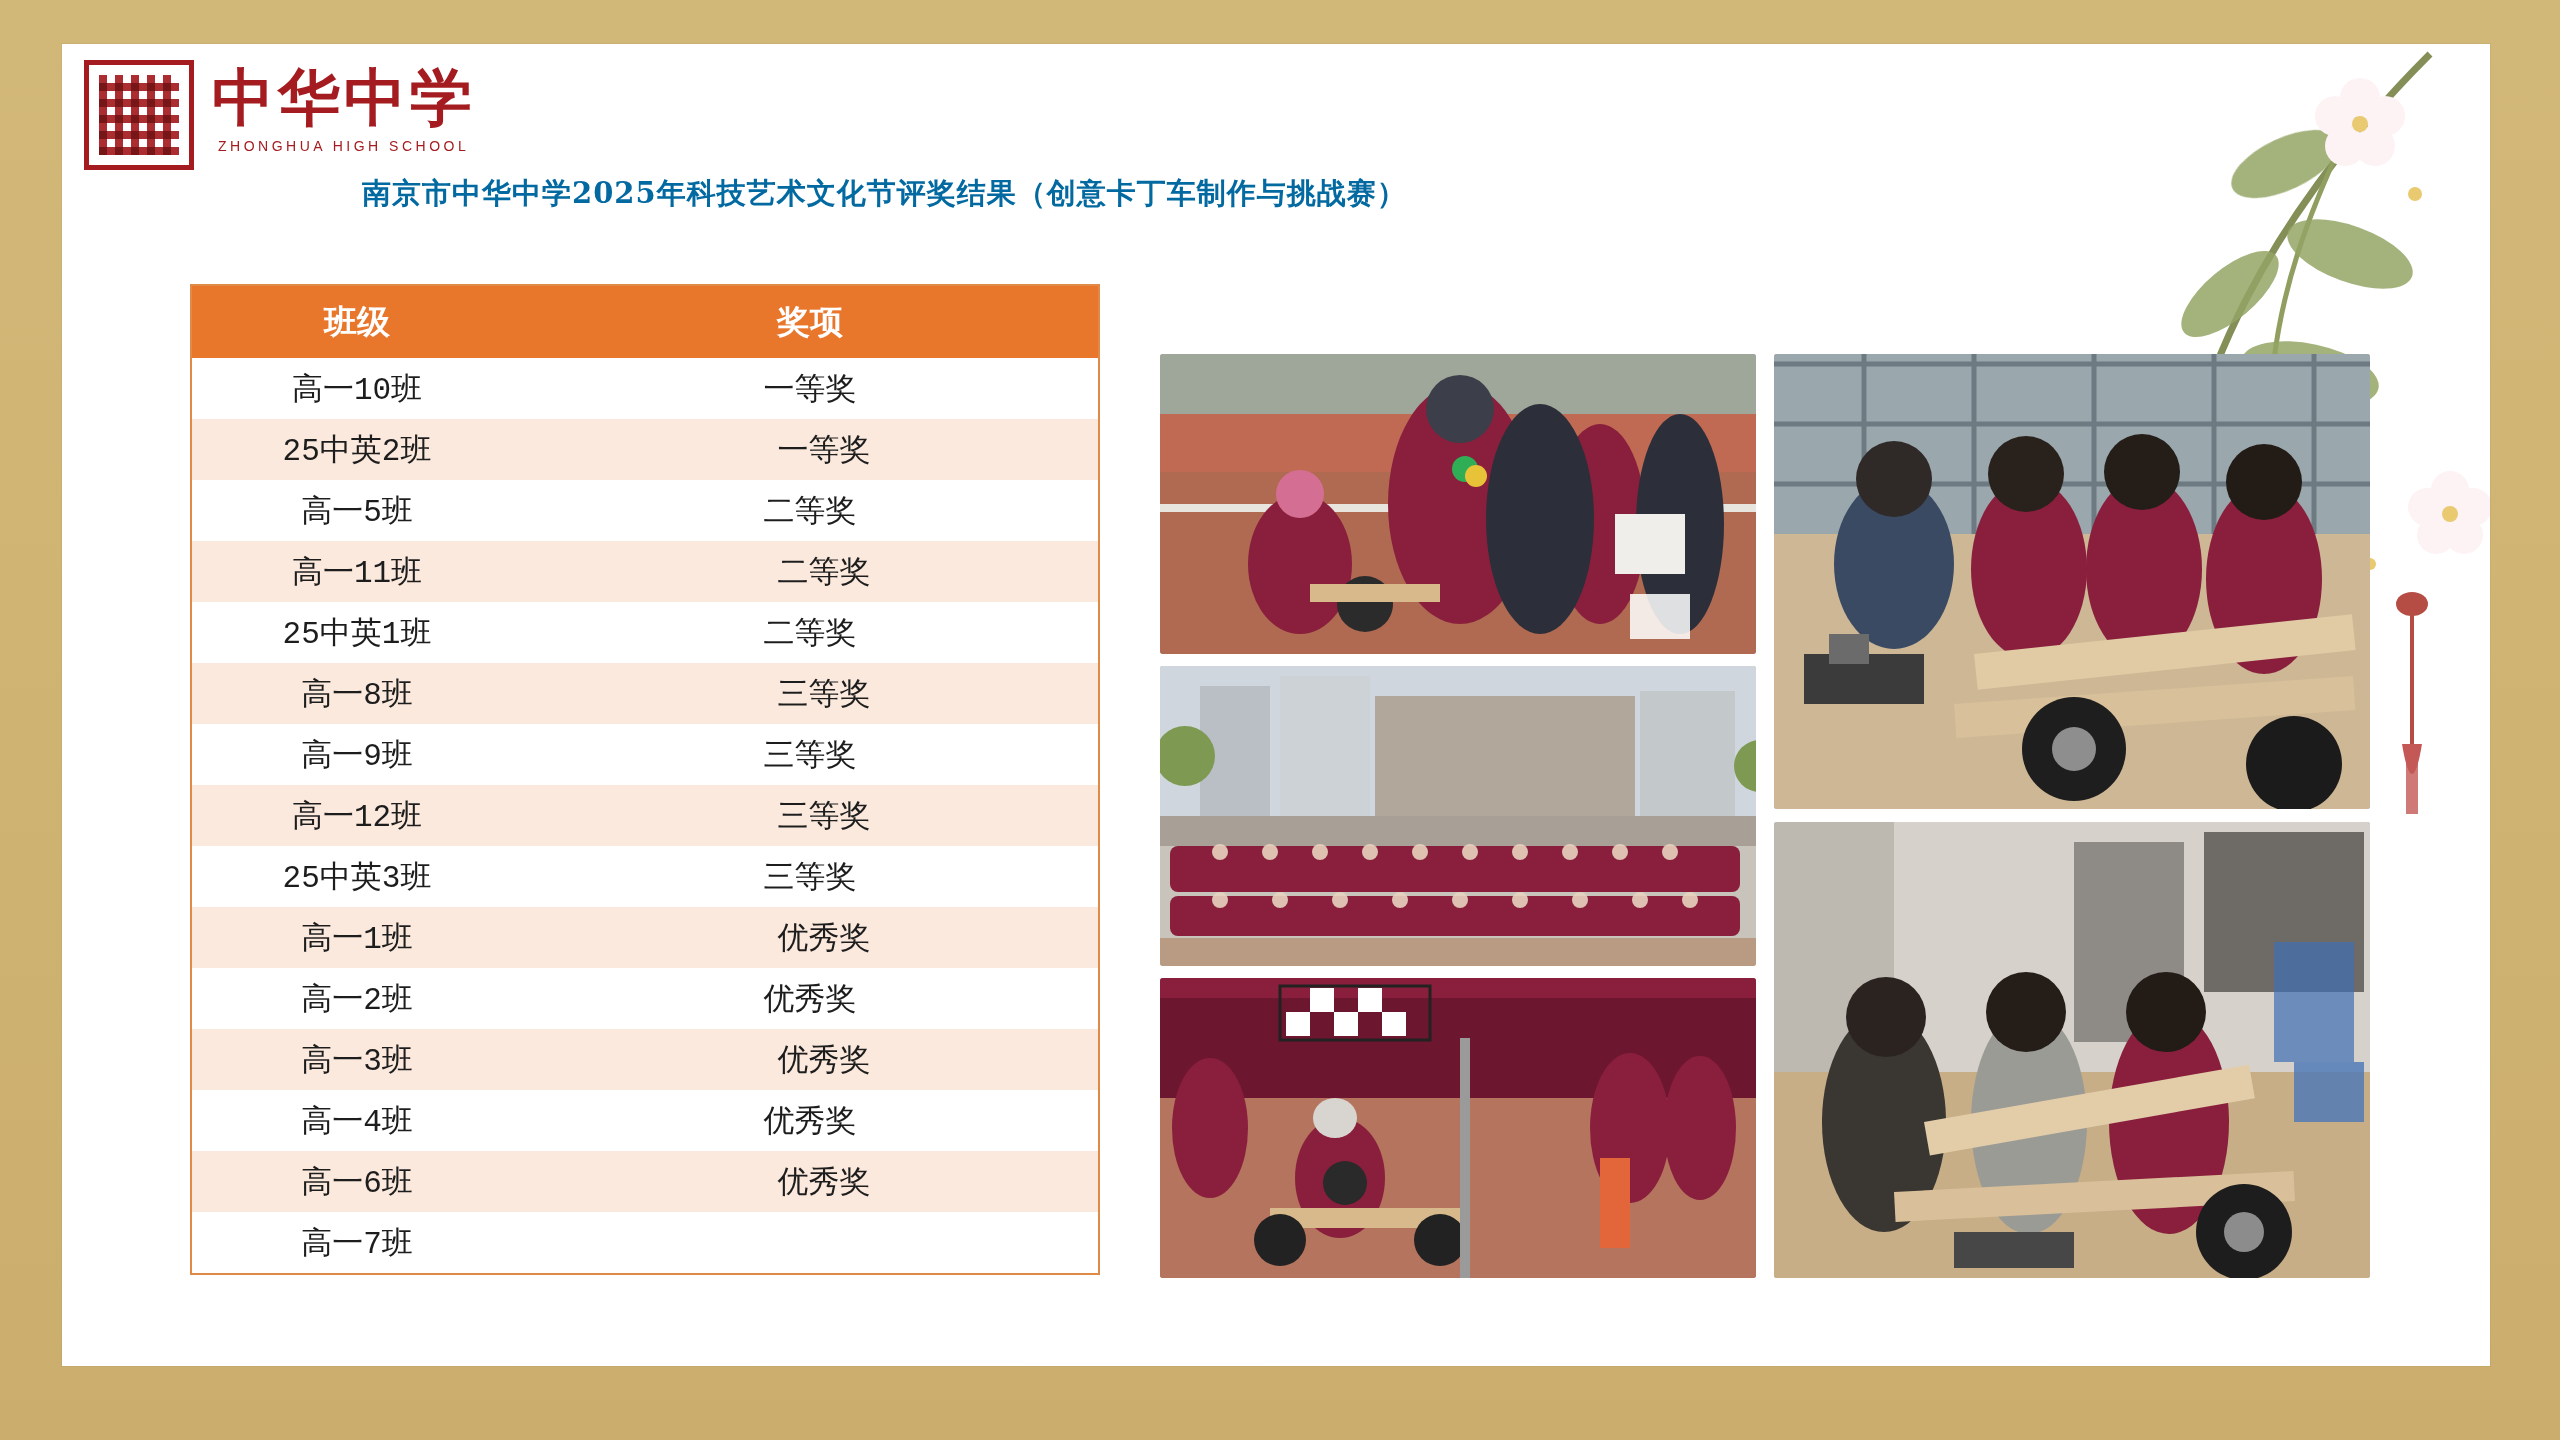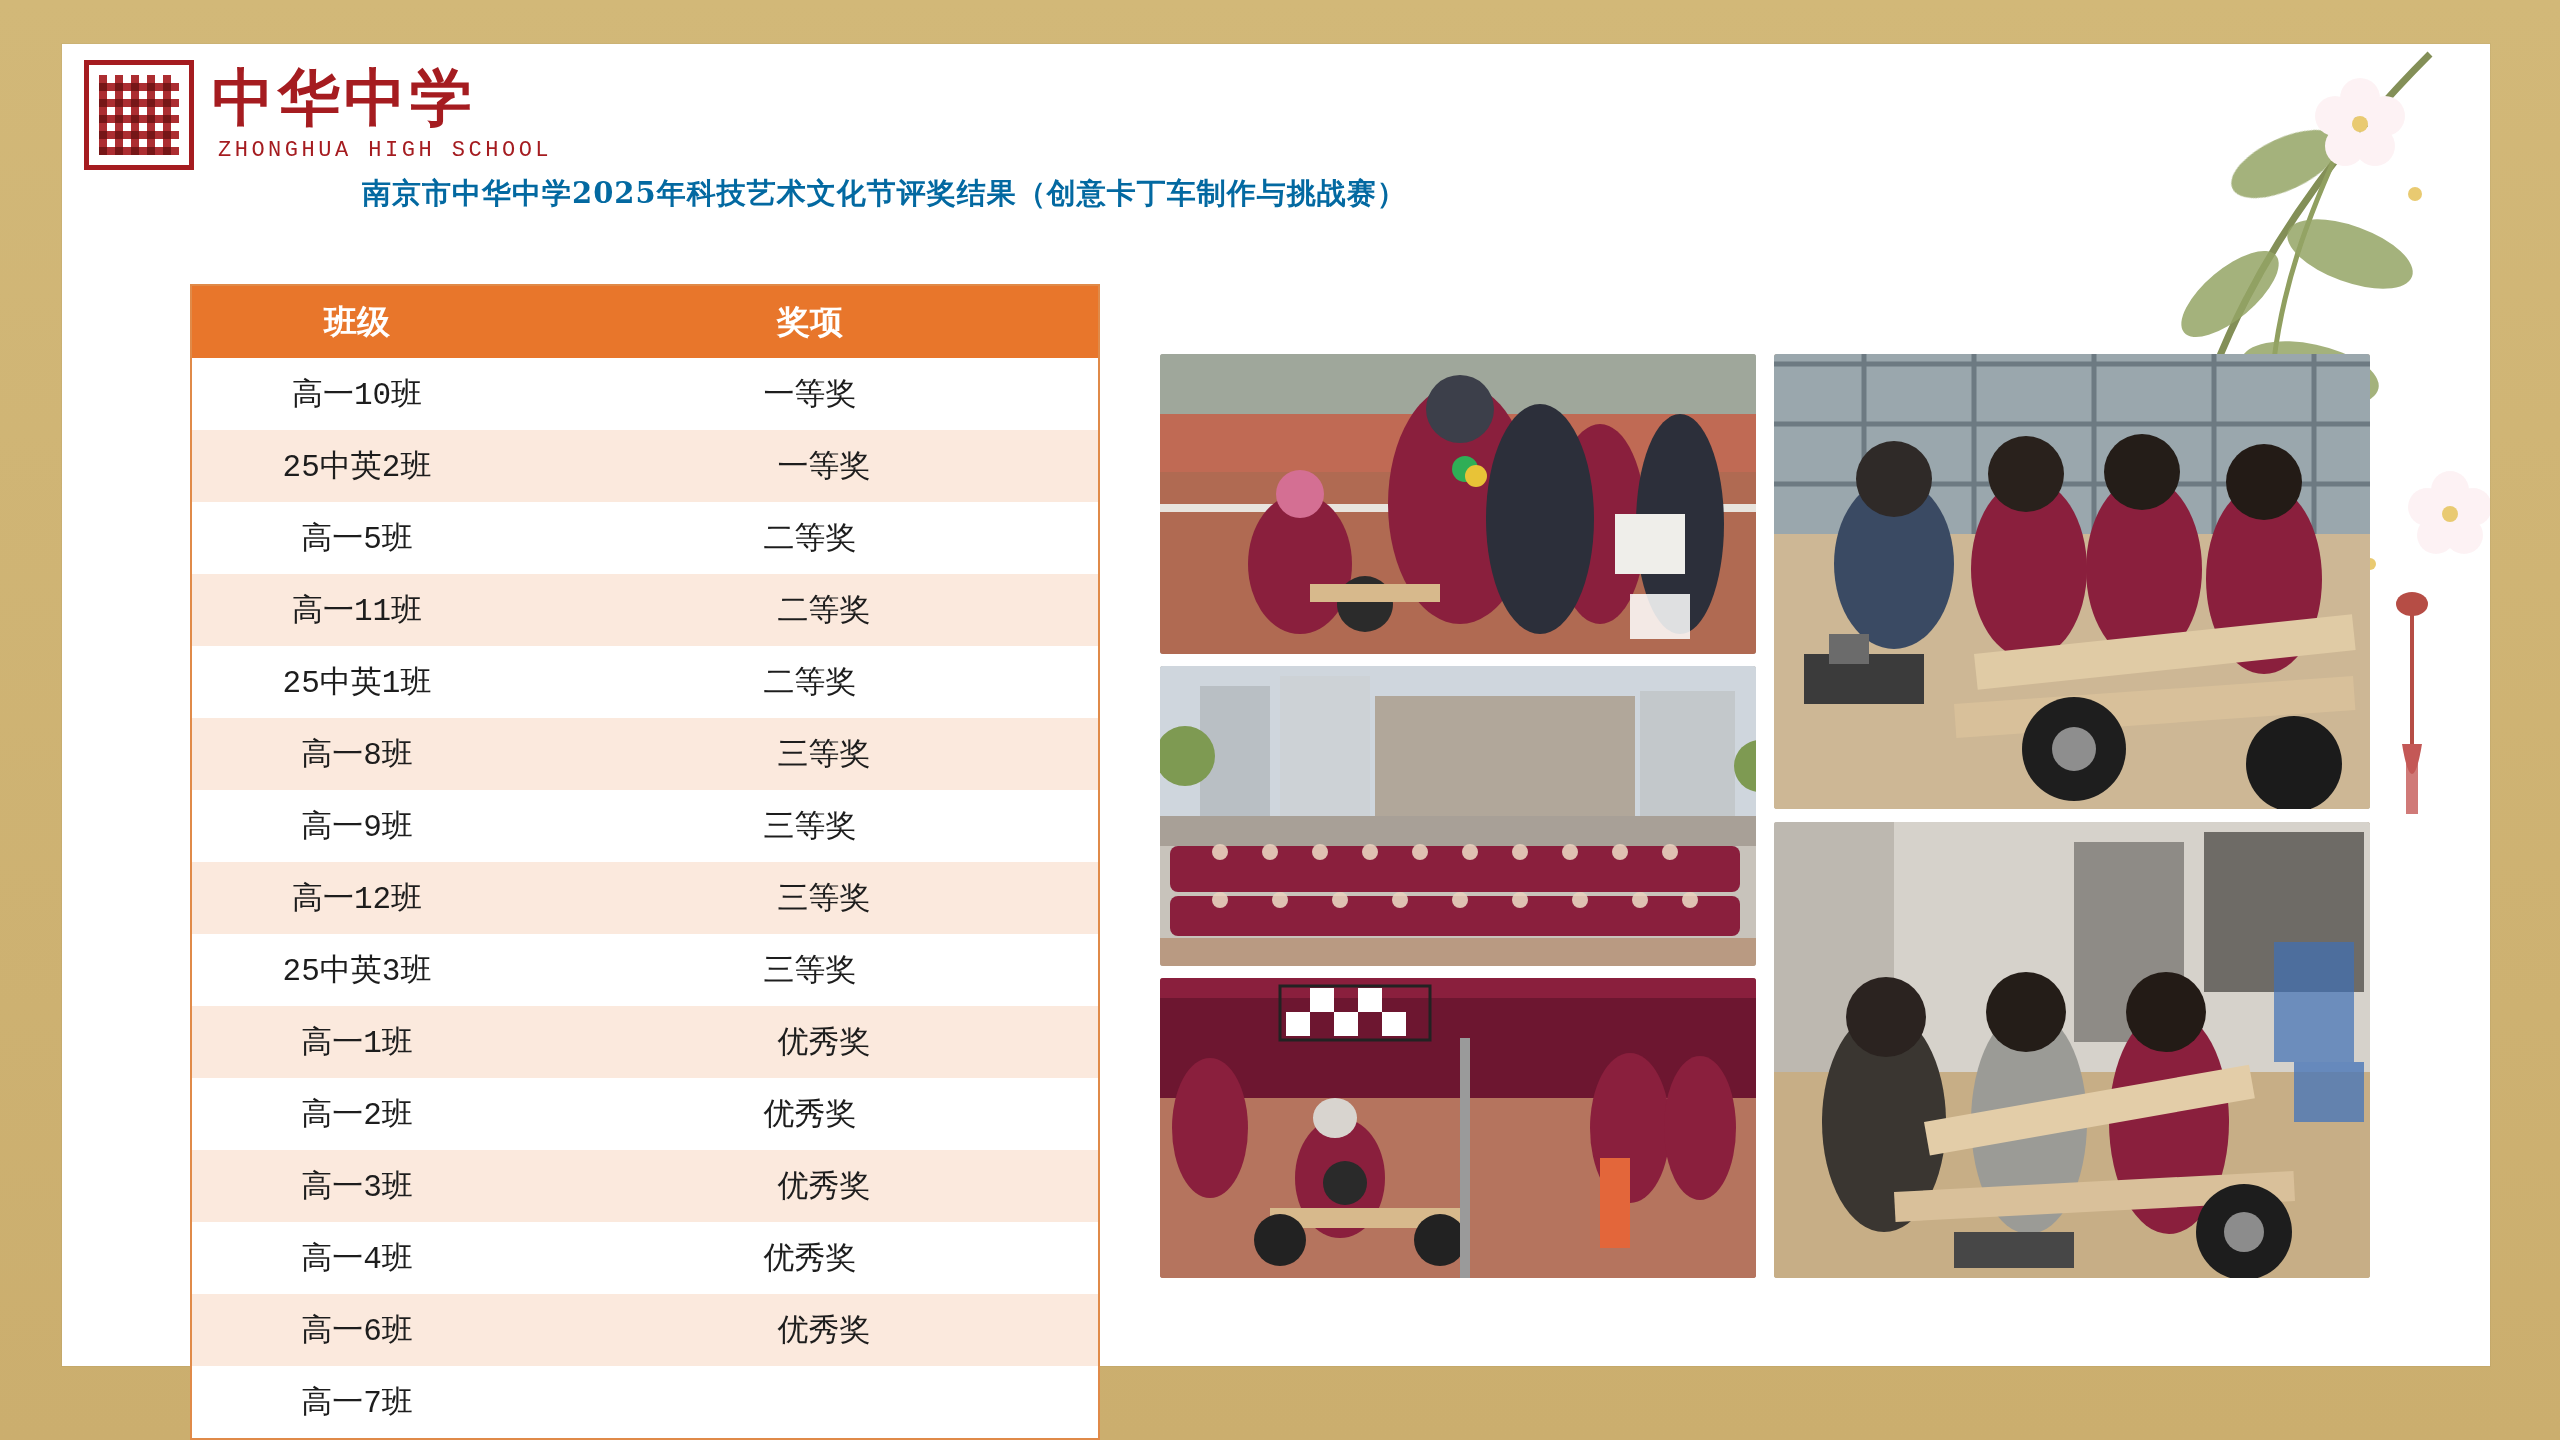--- a/index.html
+++ b/index.html
@@ -75,22 +75,22 @@
     font-weight: 700;
     font-size: 62px;
     color: #a51c20;
     letter-spacing: 4px;
     white-space: nowrap;
   }
   .logo-en {
     position: absolute;
     left: 146px;
     top: 88px;
-    font-family: Liberation Mono, monospace;
-    font-size: 22px;
+    font-family: Liberation Sans, sans-serif;
+    font-size: 14px;
     letter-spacing: 3.5px;
     color: #a51c20;
     white-space: nowrap;
   }
   .title {
     position: absolute;
     left: 300px;
     top: 130px;
     width: 1900px;
     text-align: left;
@@ -105,21 +105,21 @@
   .table {
     position: absolute;
     left: 128px;
     top: 240px;
     width: 910px;
     border: 2px solid #e08a48;
     box-sizing: border-box;
   }
   .row {
     display: flex;
-    height: 72px;
+    height: 61px;
     align-items: center;
   }
   .row.header {
     background: #e8762b;
     height: 72px;
   }
   .row.alt { background: #fbe9dd; gap: 28px; }
   .row.plain { background: #ffffff; }
   .cell {
     flex: 1;

